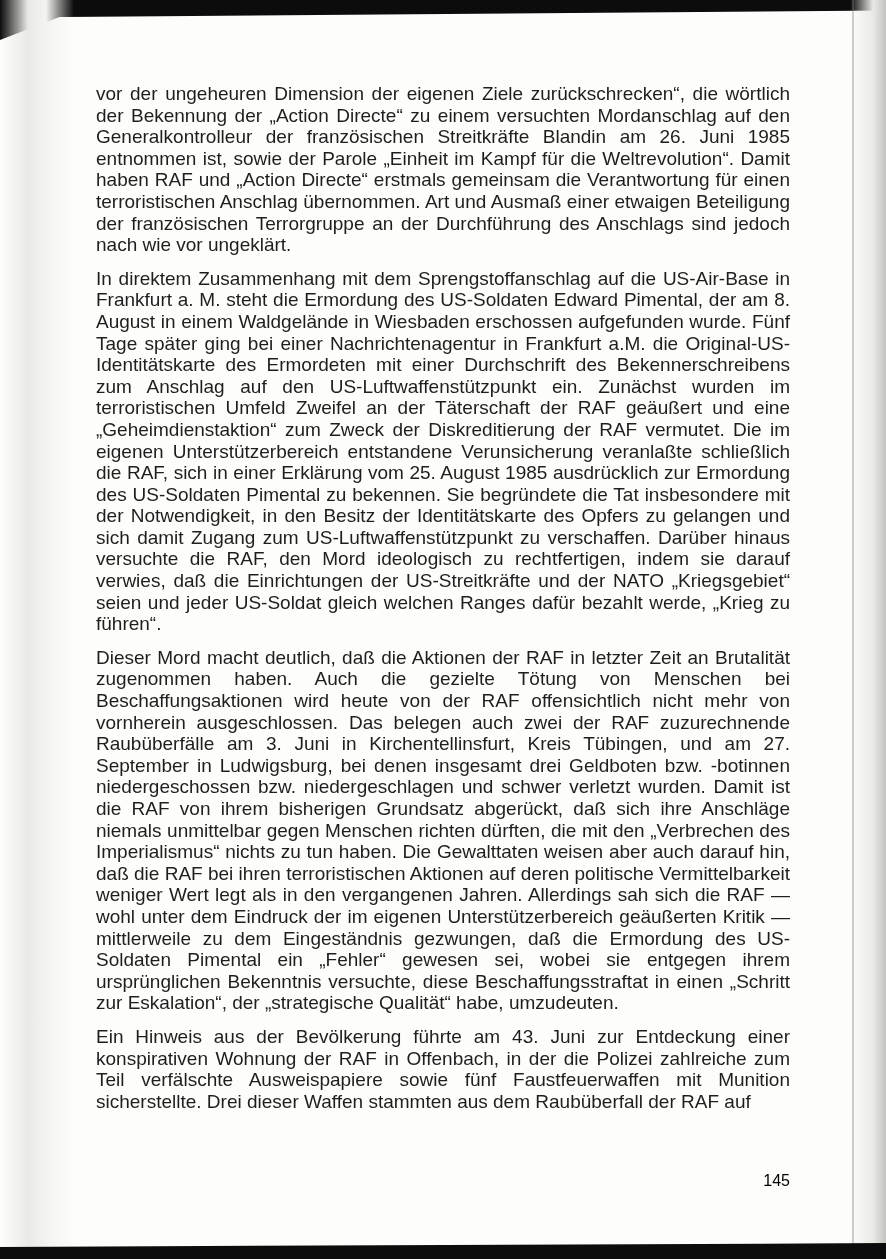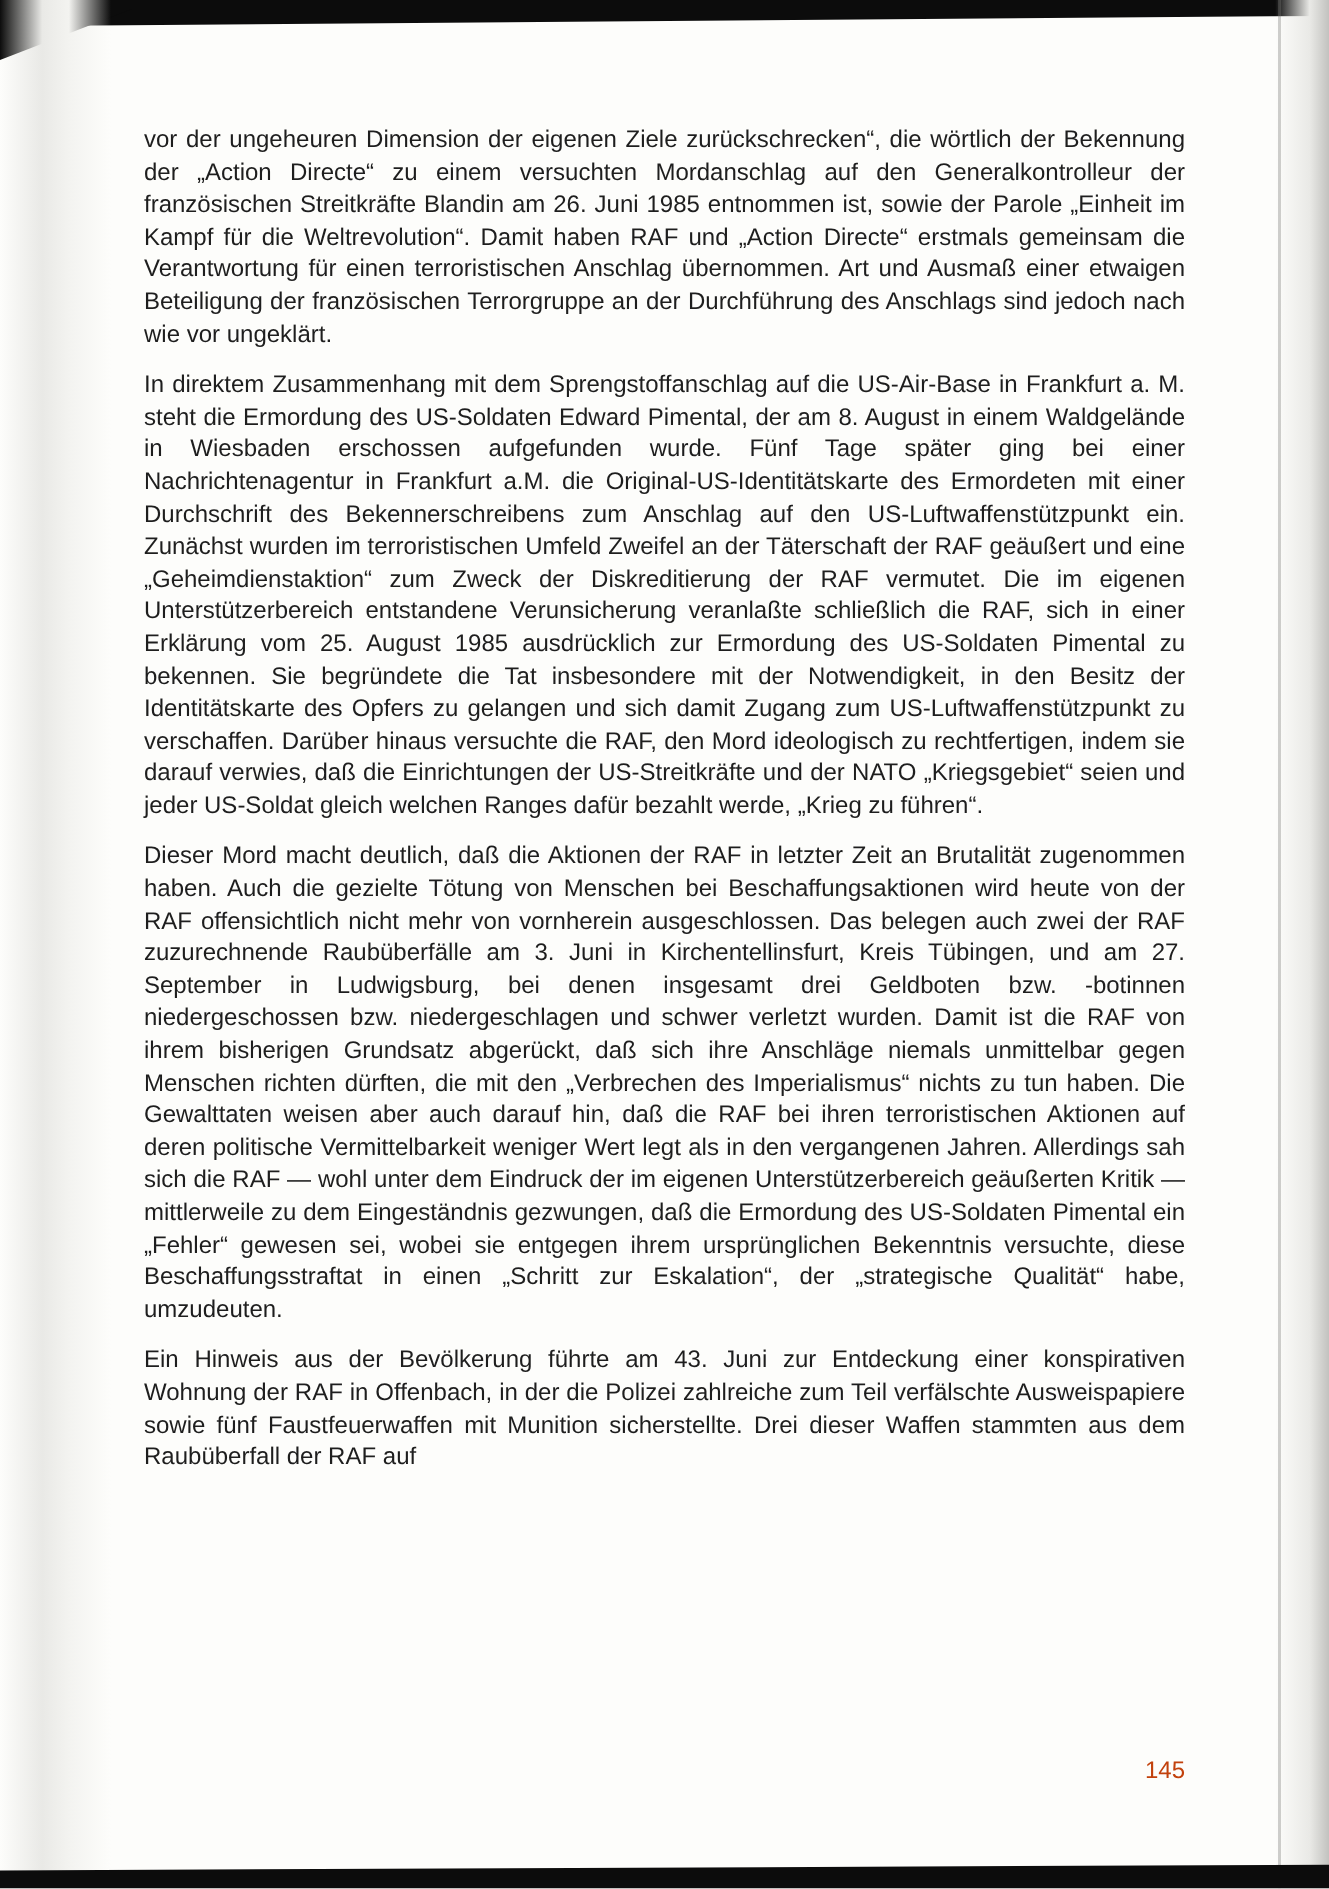--- a/index.html
+++ b/index.html
@@ -82,34 +82,34 @@
     background: rgba(120,120,118,0.35);
     pointer-events: none;
   }
 
   .content {
     position: absolute;
     left: 96px;
     top: 83px;
     width: 694px;
     color: #1e1e1e;
-    font-size: 16px;
+    font-size: 19px;
     line-height: 21.6px;
     text-align: justify;
     hyphens: auto;
     -webkit-hyphens: auto;
   }
   .content p { margin-bottom: 12px; }
 
   .page-number {
     position: absolute;
     right: 96px;
     top: 1172px;
     font-size: 16px;
-    color: #c2410c;
+    color: #000000;
   }
 </style>
 </head>
 <body>
 
 <div class="scan">
 
   <div class="top-bar"></div>
   <div class="corner-tl"></div>
 

